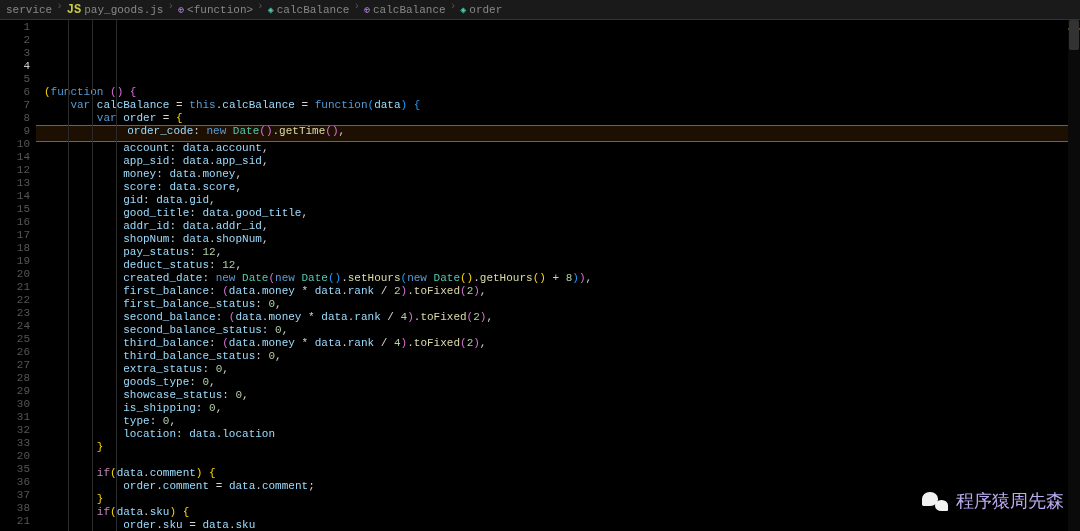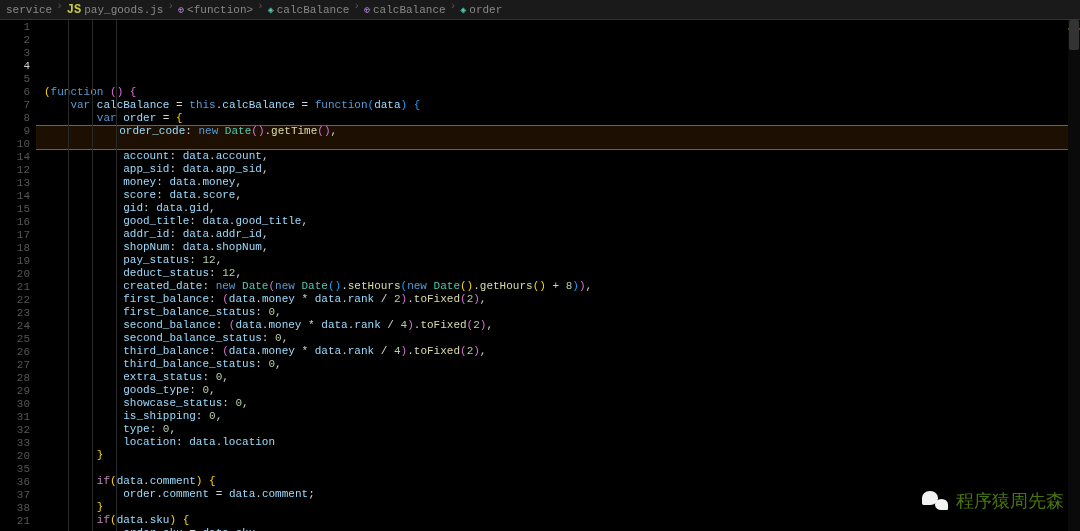--- a/index.html
+++ b/index.html
@@ -53,22 +53,22 @@
       white-space: pre;
       padding-top: 1px;
       position: relative;
     }
     .code .line { height: 13px; padding-left: 4px; }
     .code .line.highlight {
       background: rgba(100, 50, 10, 0.3);
       border: 1px solid #8a5a28;
       border-left: none;
       box-sizing: border-box;
-      padding-left: 4px;
-      height: 25px;
+      padding-left: 12px;
+      height: 17px;
       line-height: 11px;
       margin-left: -4px;
     }
     .tk-kw { color: #569cd6; }
     .tk-kw2 { color: #c586c0; }
     .tk-fn { color: #dcdcaa; }
     .tk-var { color: #9cdcfe; }
     .tk-prop { color: #9cdcfe; }
     .tk-num { color: #b5cea8; }
     .tk-op { color: #d4d4d4; }
@@ -81,22 +81,23 @@
       top: 0;
       bottom: 0;
       width: 1px;
       background: #2a2a2a;
     }
     .watermark {
       position: absolute;
       bottom: 18px;
       right: 16px;
       display: flex;
+      align-items: center;
       gap: 8px;
-      color: #4d7c0f;
+      color: #c4b5fd;
       font-family: "Microsoft YaHei", sans-serif;
       font-size: 18px;
       font-weight: 500;
       opacity: 0.95;
       padding-left: 20px;
     }
     .watermark .wx {
       width: 26px;
       height: 22px;
       position: relative;

